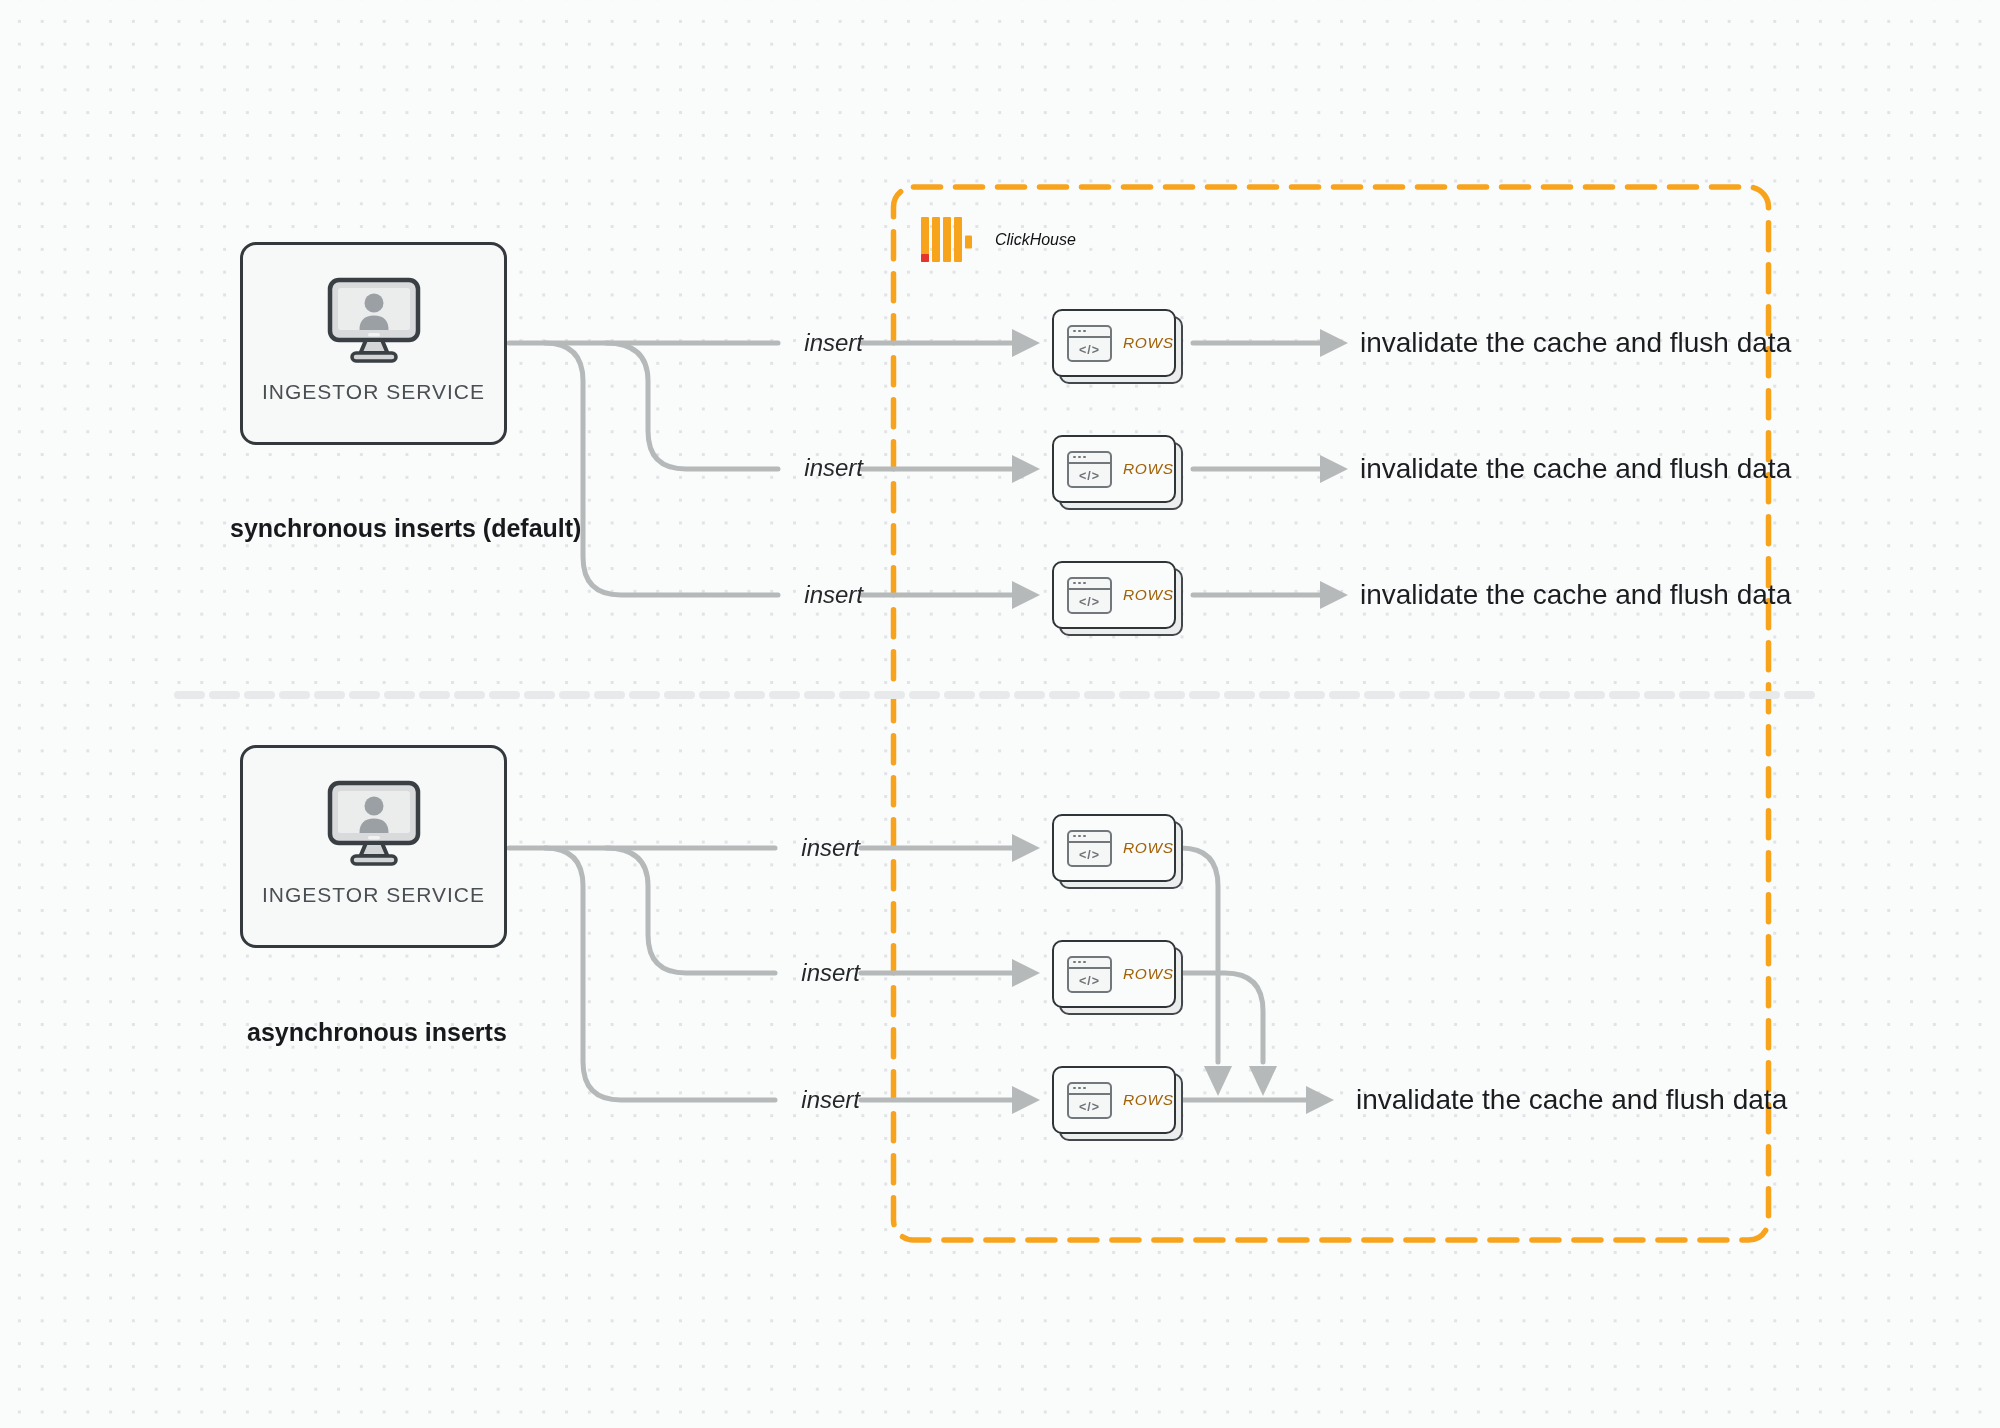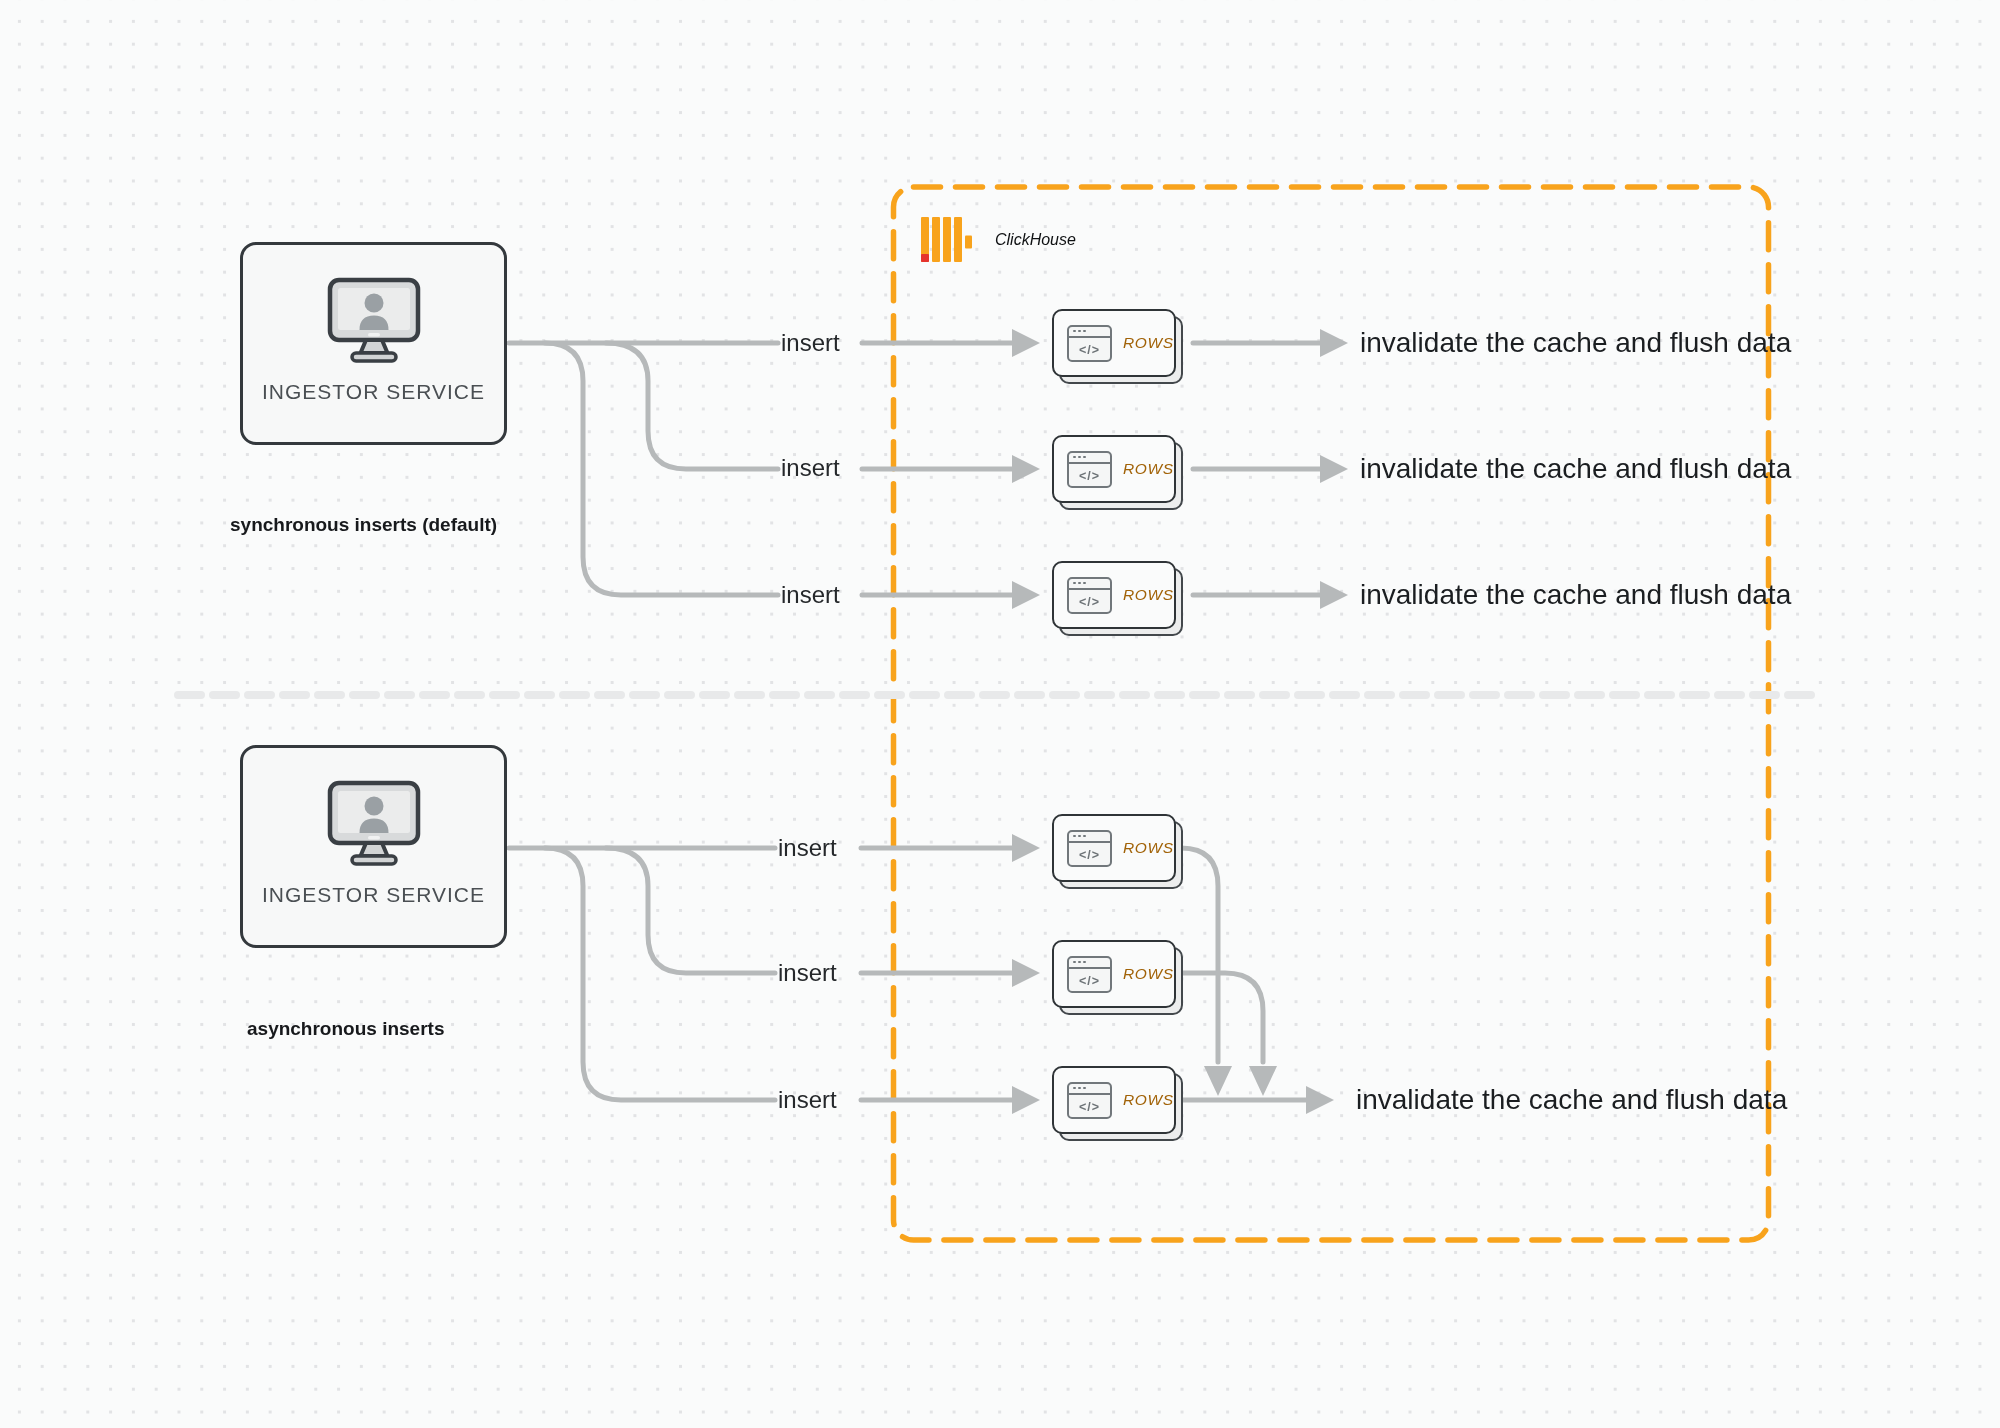--- a/index.html
+++ b/index.html
@@ -34,34 +34,35 @@
   }
   .ingestor-label{
     margin-top:13px;
     font-size:21px;
     letter-spacing:1px;
     color:#4a4f53;
     white-space:nowrap;
   }
   .caption{
     position:absolute;
-    font-size:19px;
+    font-size:25px;
     font-weight:bold;
     color:#17191c;
     white-space:nowrap;
     z-index:2;
   }
   .insert-label{
     position:absolute;
     width:82px;
-    text-align:left;
+    text-align:right;
     font-size:24px;
     color:#25282b;
     line-height:30px;
     z-index:2;
+    font-style:italic;
   }
   .result-label{
     position:absolute;
     font-size:28px;
     color:#1b1e21;
     line-height:30px;
     white-space:nowrap;
     z-index:2;
   }
   .rows-card{

